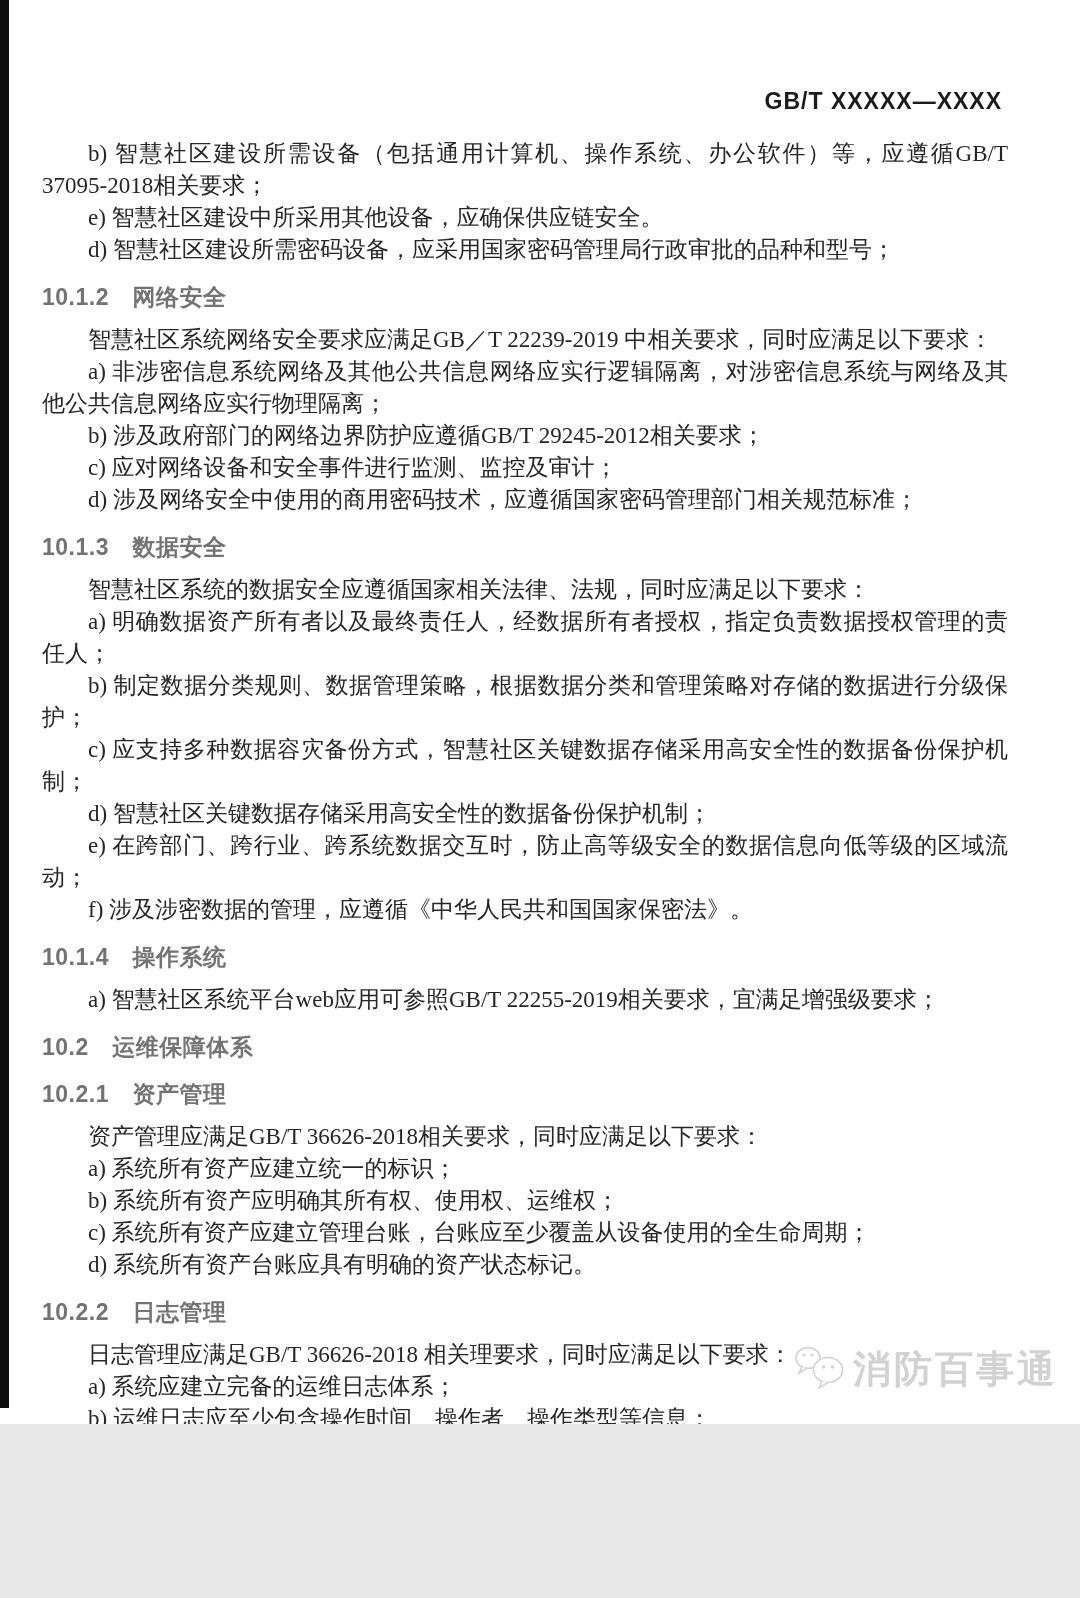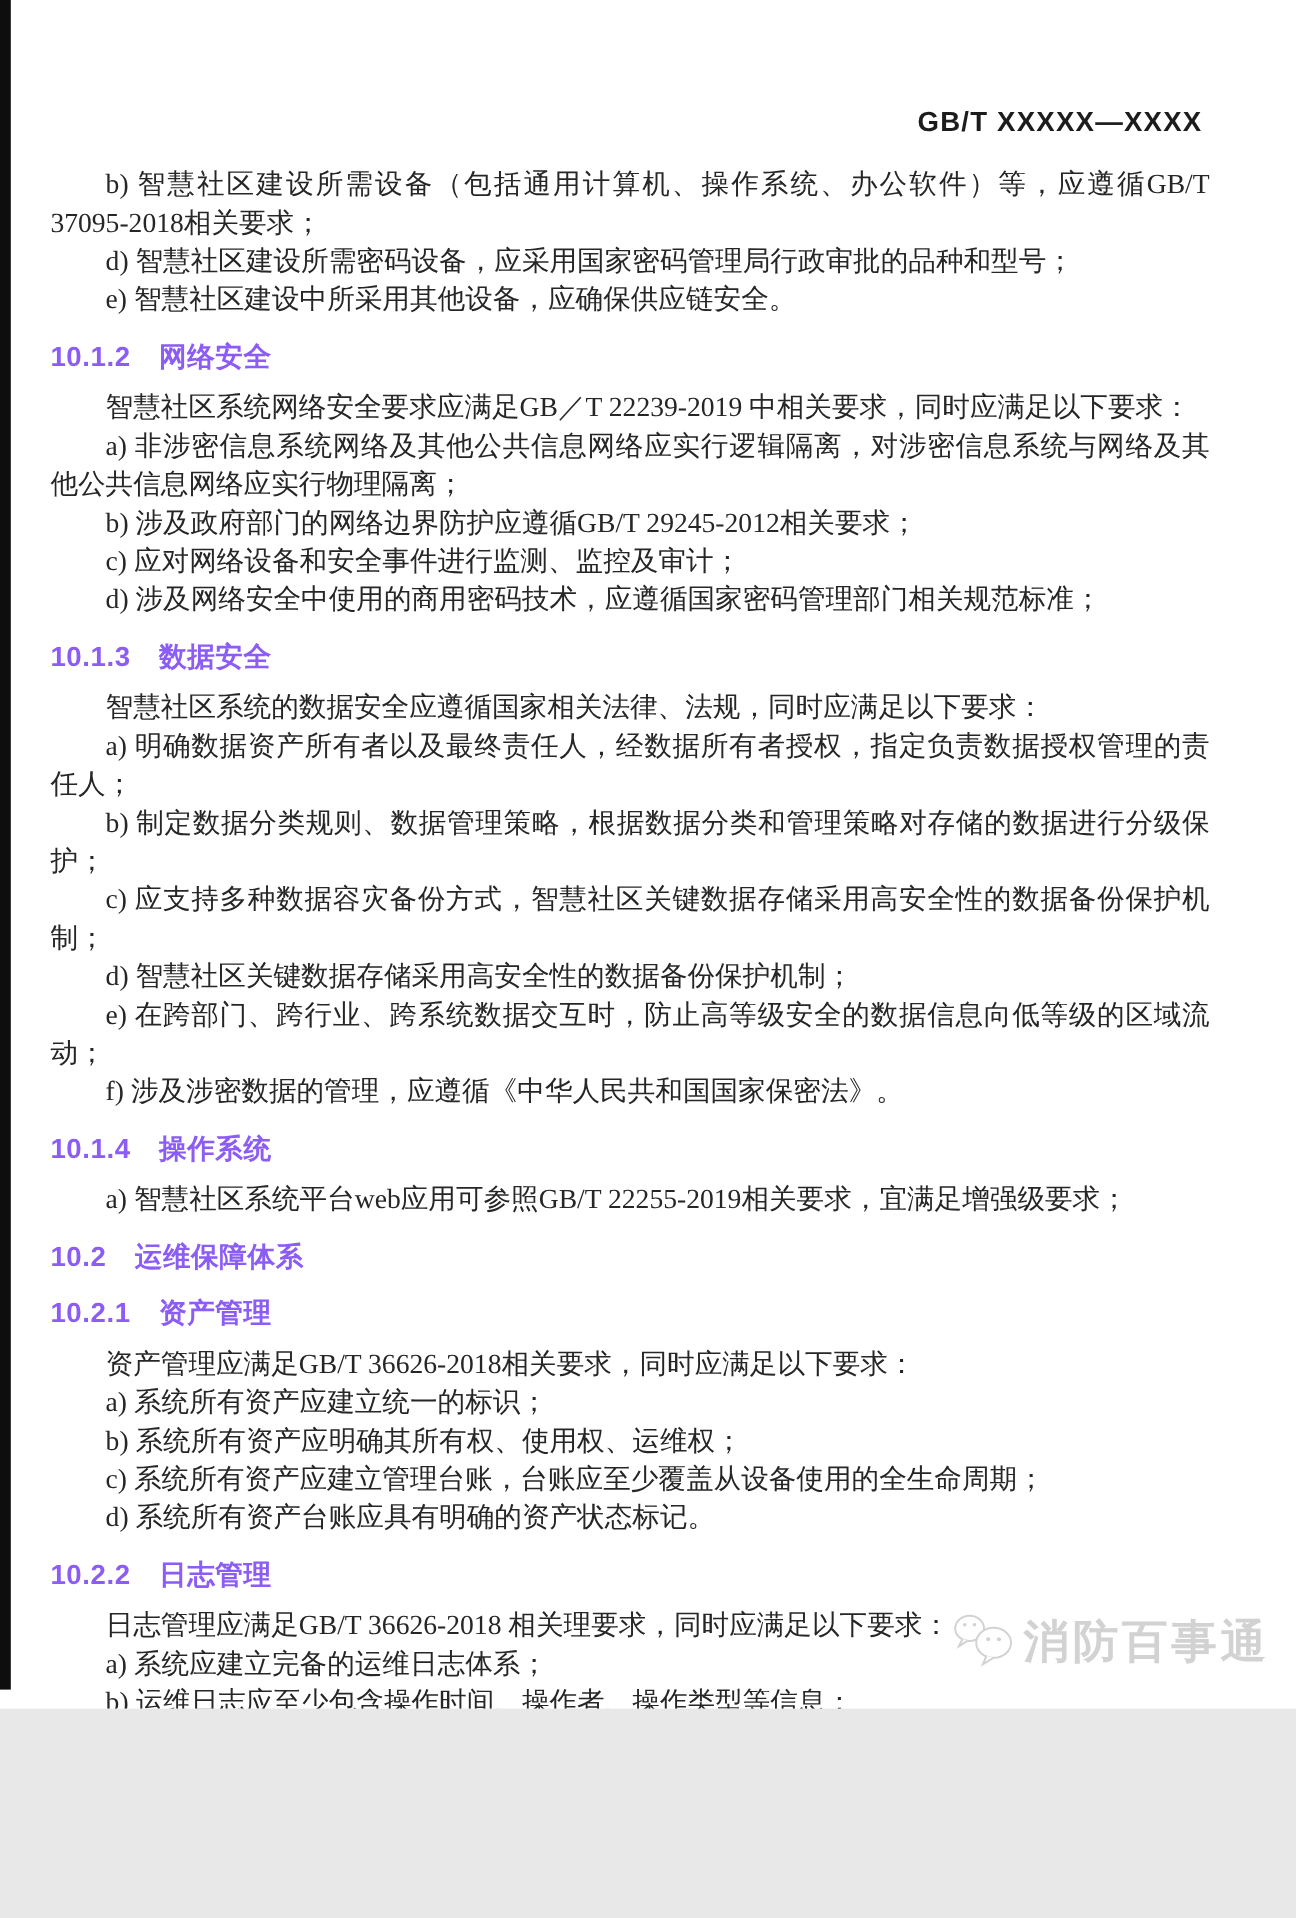--- a/index.html
+++ b/index.html
@@ -41,21 +41,21 @@
   }
   .para {
     text-indent: 2em;
     margin: 0;
   }
   .heading {
     font-family: "Liberation Sans", "DejaVu Sans", sans-serif;
     font-weight: bold;
     font-size: 23px;
     line-height: 32px;
-    color: #8b5cf6;
+    color: #737373;
     margin-top: 15px;
     margin-bottom: 11px;
     letter-spacing: 0.5px;
   }
   .watermark {
     position: absolute;
     right: 22px;
     bottom: 28px;
     display: flex;
     align-items: center;
@@ -82,22 +82,22 @@
 <body>
 
 <div class="page">
 
   <div class="scan-edge"></div>
 
   <div class="doc-header">GB/T XXXXX—XXXX</div>
 
   <main class="doc-body">
     <p class="para">b) 智慧社区建设所需设备（包括通用计算机、操作系统、办公软件）等，应遵循GB/T 37095-2018相关要求；</p>
+    <p class="para">e) 智慧社区建设中所采用其他设备，应确保供应链安全。</p>
     <p class="para">d) 智慧社区建设所需密码设备，应采用国家密码管理局行政审批的品种和型号；</p>
-    <p class="para">e) 智慧社区建设中所采用其他设备，应确保供应链安全。</p>
 
     <h3 class="heading">10.1.2　网络安全</h3>
     <p class="para">智慧社区系统网络安全要求应满足GB／T 22239-2019 中相关要求，同时应满足以下要求：</p>
     <p class="para">a) 非涉密信息系统网络及其他公共信息网络应实行逻辑隔离，对涉密信息系统与网络及其他公共信息网络应实行物理隔离；</p>
     <p class="para">b) 涉及政府部门的网络边界防护应遵循GB/T 29245-2012相关要求；</p>
     <p class="para">c) 应对网络设备和安全事件进行监测、监控及审计；</p>
     <p class="para">d) 涉及网络安全中使用的商用密码技术，应遵循国家密码管理部门相关规范标准；</p>
 
     <h3 class="heading">10.1.3　数据安全</h3>
     <p class="para">智慧社区系统的数据安全应遵循国家相关法律、法规，同时应满足以下要求：</p>

